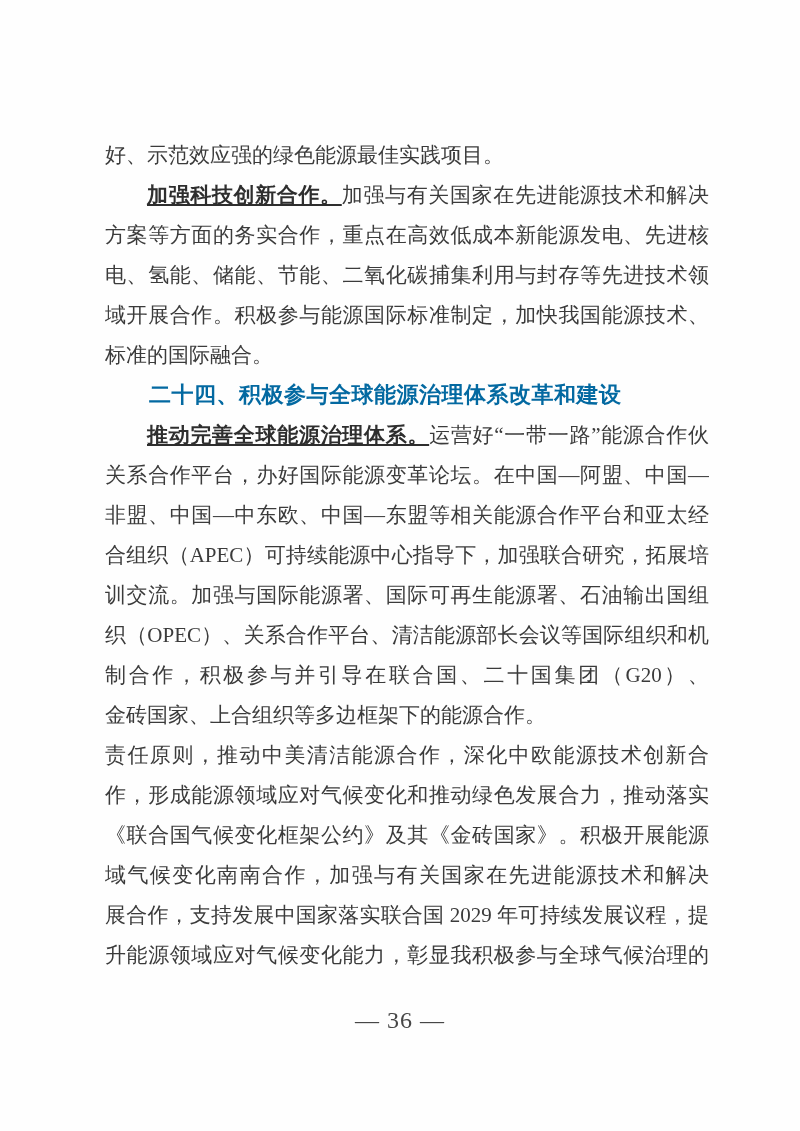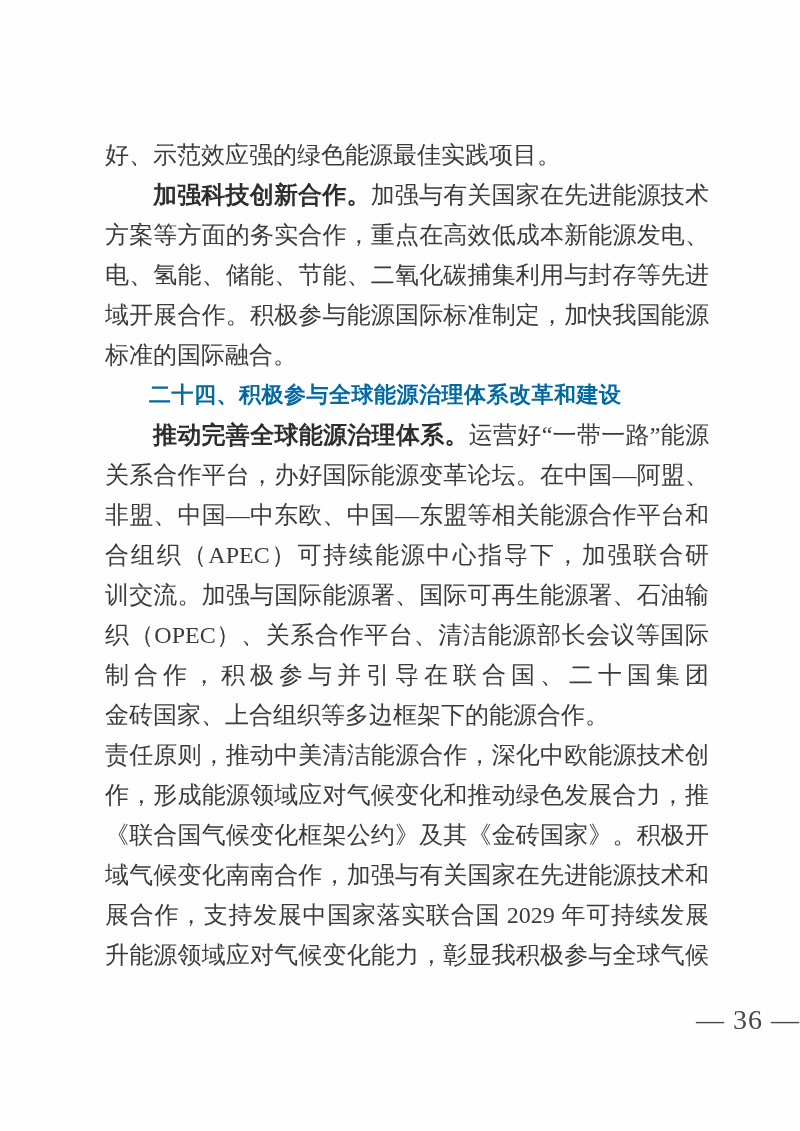--- a/index.html
+++ b/index.html
@@ -15,52 +15,53 @@
   }
   .text-block {
     position: absolute;
     left: 105px;
     top: 135px;
     width: 604px;
   }
   .line {
     height: 40px;
     line-height: 40px;
-    font-size: 24px;
+    font-size: 21px;
     text-align: left;
     overflow: hidden;
     white-space: normal;
   }
   .j {
     text-align: justify;
     text-align-last: justify;
   }
   .indent {
     text-indent: 2em;
   }
   .lead {
     font-weight: bold;
     color: #2e2e2e;
+    text-decoration: underline;
   }
   .heading {
     font-family: "Liberation Sans", "DejaVu Sans", sans-serif;
     font-weight: bold;
     color: #0369a1;
     font-size: 22px;
     letter-spacing: 0.5px;
   }
   .footer {
     position: absolute;
     left: 0;
     top: 1002px;
     width: 800px;
     height: 36px;
     line-height: 36px;
-    text-align: right;
-    font-size: 28px;
+    text-align: center;
+    font-size: 24px;
     color: #474747;
     letter-spacing: 1px;
   }
 </style>
 </head>
 <body>
 
 <div class="page">
   <div class="text-block">
 

